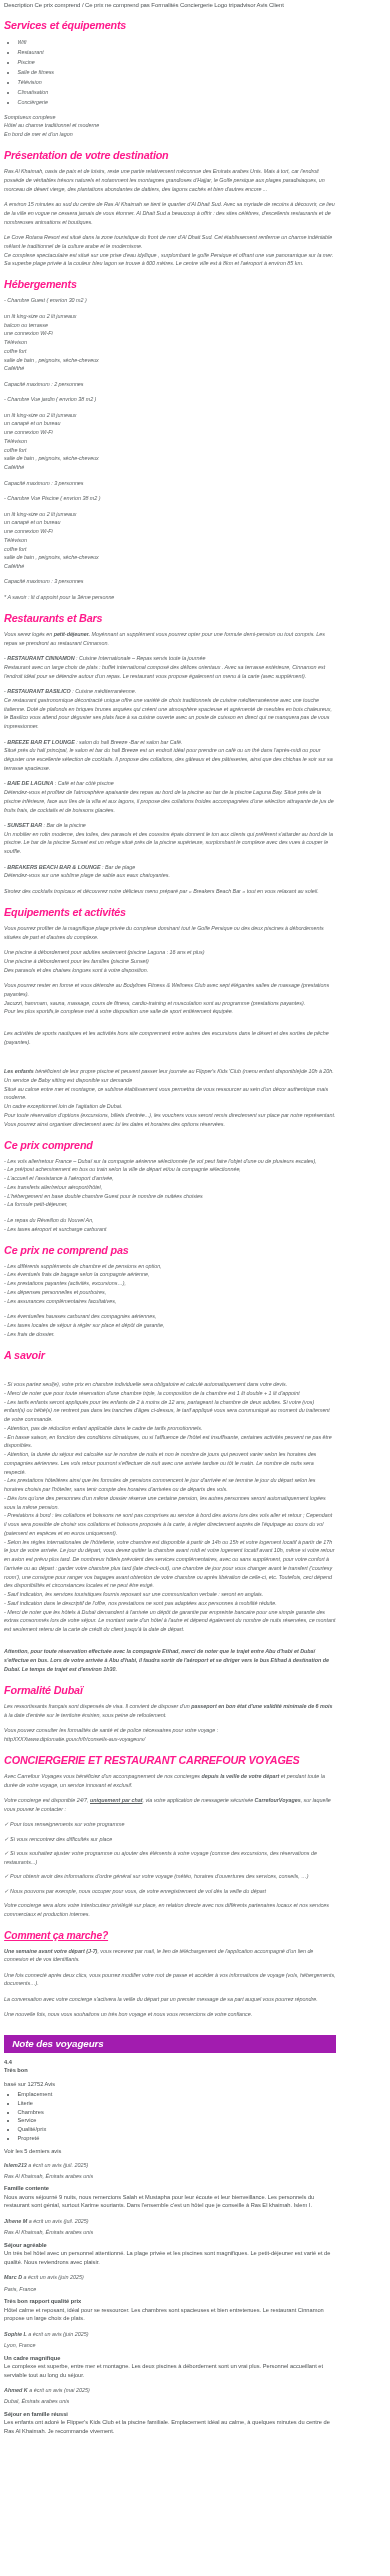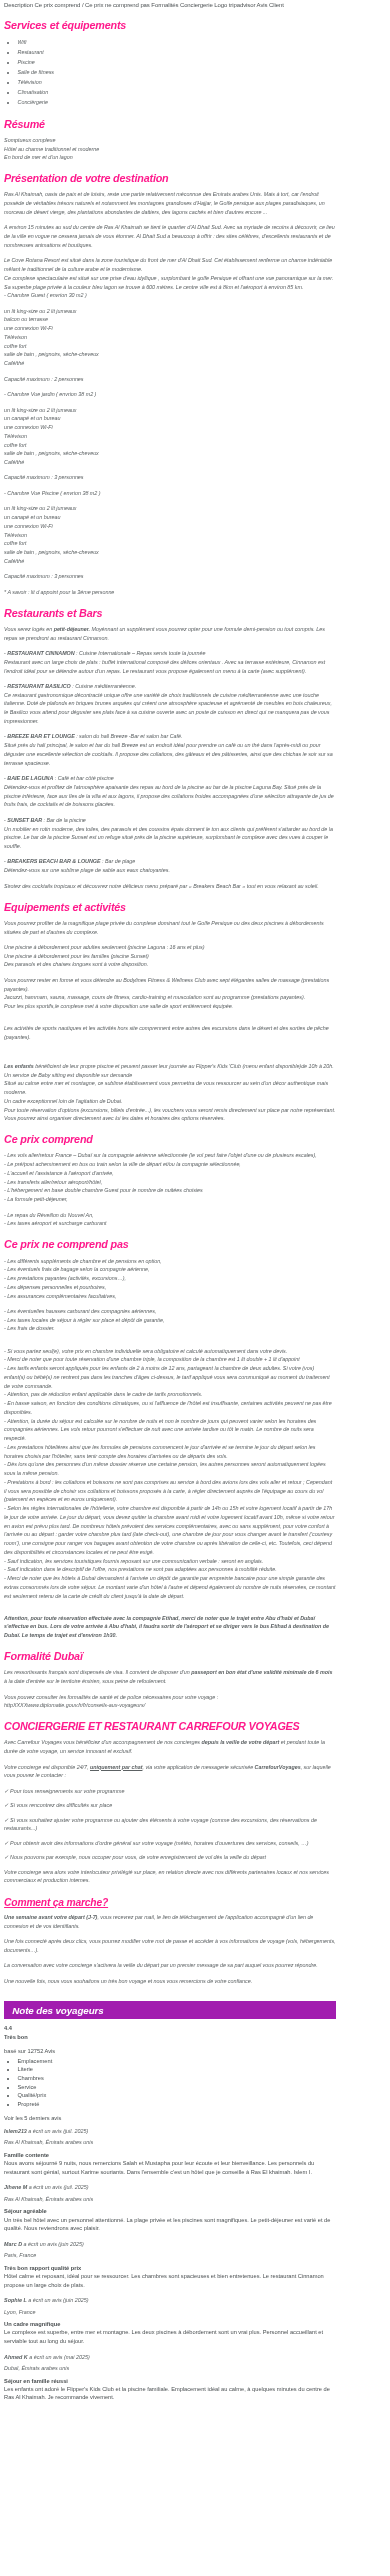--- a/index.html
+++ b/index.html
@@ -98,35 +98,35 @@
   <ul class="bul">
     <li>Wifi</li>
     <li>Restaurant</li>
     <li>Piscine</li>
     <li>Salle de fitness</li>
     <li>Télévision</li>
     <li>Climatisation</li>
     <li>Concièrgerie</li>
   </ul>
 
-  <h2 class="sect">Résumé</h2>
   <div class="tight">
     <div class="line">Somptueux complexe</div>
     <div class="line">Hôtel au charme traditionnel et moderne</div>
     <div class="line">En bord de mer et d'un lagon</div>
   </div>
 
   <h2 class="sect">Présentation de votre destination</h2>
   <p class="para">Ras Al Khaimah, oasis de paix et de loisirs, reste une partie relativement méconnue des Emirats arabes Unis. Mais à tort, car l'endroit possède de véritables trésors naturels et notamment les montagnes grandioses d'Hajjar, le Golfe persique aux plages paradisiaques, un morceau de désert vierge, des plantations abondantes de dattiers, des lagons cachés et bien d'autres encore ...</p>
   <p class="para">A environ 15 minutes au sud du centre de Ras Al Khaimah se tient le quartier d'Al Dhait Sud. Avec sa myriade de recoins à découvrir, ce lieu de la ville en vogue ne cessera jamais de vous étonner. Al Dhait Sud a beaucoup à offrir : des sites célèbres, d'excellents restaurants et de nombreuses animations et boutiques.</p>
   <div class="tight">
     <div class="line">Le Cove Rotana Resort est situé dans la zone touristique du front de mer d'Al Dhait Sud. Cet établissement renferme un charme indéniable mêlant le traditionnel de la culture arabe et le modernisme.</div>
     <div class="line">Ce complexe spectaculaire est situé sur une prise d'eau idyllique , surplombant le golfe Persique et offrant une vue panoramique sur la mer. Sa superbe plage privée à la couleur bleu lagon se trouve à 600 mètres. Le centre ville est à 8km et l'aéroport à environ 85 km.</div>
   </div>
 
+  <h2 class="sect">Hébergements</h2>
 
   <p class="para">- Chambre Guest ( envrion 30 m2 )</p>
   <div class="tight">
     <div class="line">un lit king-size ou 2 lit jumeaux</div>
     <div class="line">balcon ou terrasse</div>
     <div class="line">une connexion Wi-Fi</div>
     <div class="line">Télévison</div>
     <div class="line">coffre fort</div>
     <div class="line">salle de bain , peignoirs, sèche-cheveux</div>
     <div class="line">Café/thé</div>
@@ -250,20 +250,21 @@
     <div class="line">- Les dépenses personnelles et pourboires,</div>
     <div class="line">- Les assurances complémentaires facultatives,</div>
   </div>
   <div class="gap"></div>
   <div class="tight">
     <div class="line">- Les éventuelles hausses carburant des compagnies aériennes,</div>
     <div class="line">- Les taxes locales de séjour à régler sur place et dépôt de garantie,</div>
     <div class="line">- Les frais de dossier.</div>
   </div>
 
+  <h2 class="sect">A savoir</h2>
   <div class="gap-lg"></div>
   <div class="tight">
     <div class="line">- Si vous partez seul(e), votre prix en chambre individuelle sera obligatoire et calculé automatiquement dans votre devis.</div>
     <div class="line">- Merci de noter que pour toute réservation d'une chambre triple, la composition de la chambre est 1 lit double + 1 lit d'appoint</div>
     <div class="line">- Les tarifs enfants seront appliqués pour les enfants de 2 à moins de 12 ans, partageant la chambre de deux adultes. Si votre (vos) enfant(s) ou bébé(s) ne rentrent pas dans les tranches d'âges ci-dessus, le tarif appliqué vous sera communiqué au moment du traitement de votre commande.</div>
     <div class="line">- Attention, pas de réduction enfant applicable dans le cadre de tarifs promotionnels.</div>
     <div class="line">- En basse saison, en fonction des conditions climatiques, ou si l'affluence de l'hôtel est insuffisante, certaines activités peuvent ne pas être disponibles.</div>
     <div class="line">- Attention, la durée du séjour est calculée sur le nombre de nuits et non le nombre de jours qui peuvent varier selon les horaires des compagnies aériennes. Les vols retour pourront s'effectuer de nuit avec une arrivée tardive ou tôt le matin. Le nombre de nuits sera respecté.</div>
     <div class="line">- Les prestations hôtelières ainsi que les formules de pensions commencent le jour d'arrivée et se termine le jour du départ selon les horaires choisis par l'hôtelier, sans tenir compte des horaires d'arrivées ou de départs des vols.</div>
     <div class="line">- Dès lors qu'une des personnes d'un même dossier réserve une certaine pension, les autres personnes seront automatiquement logées sous la même pension.</div>

